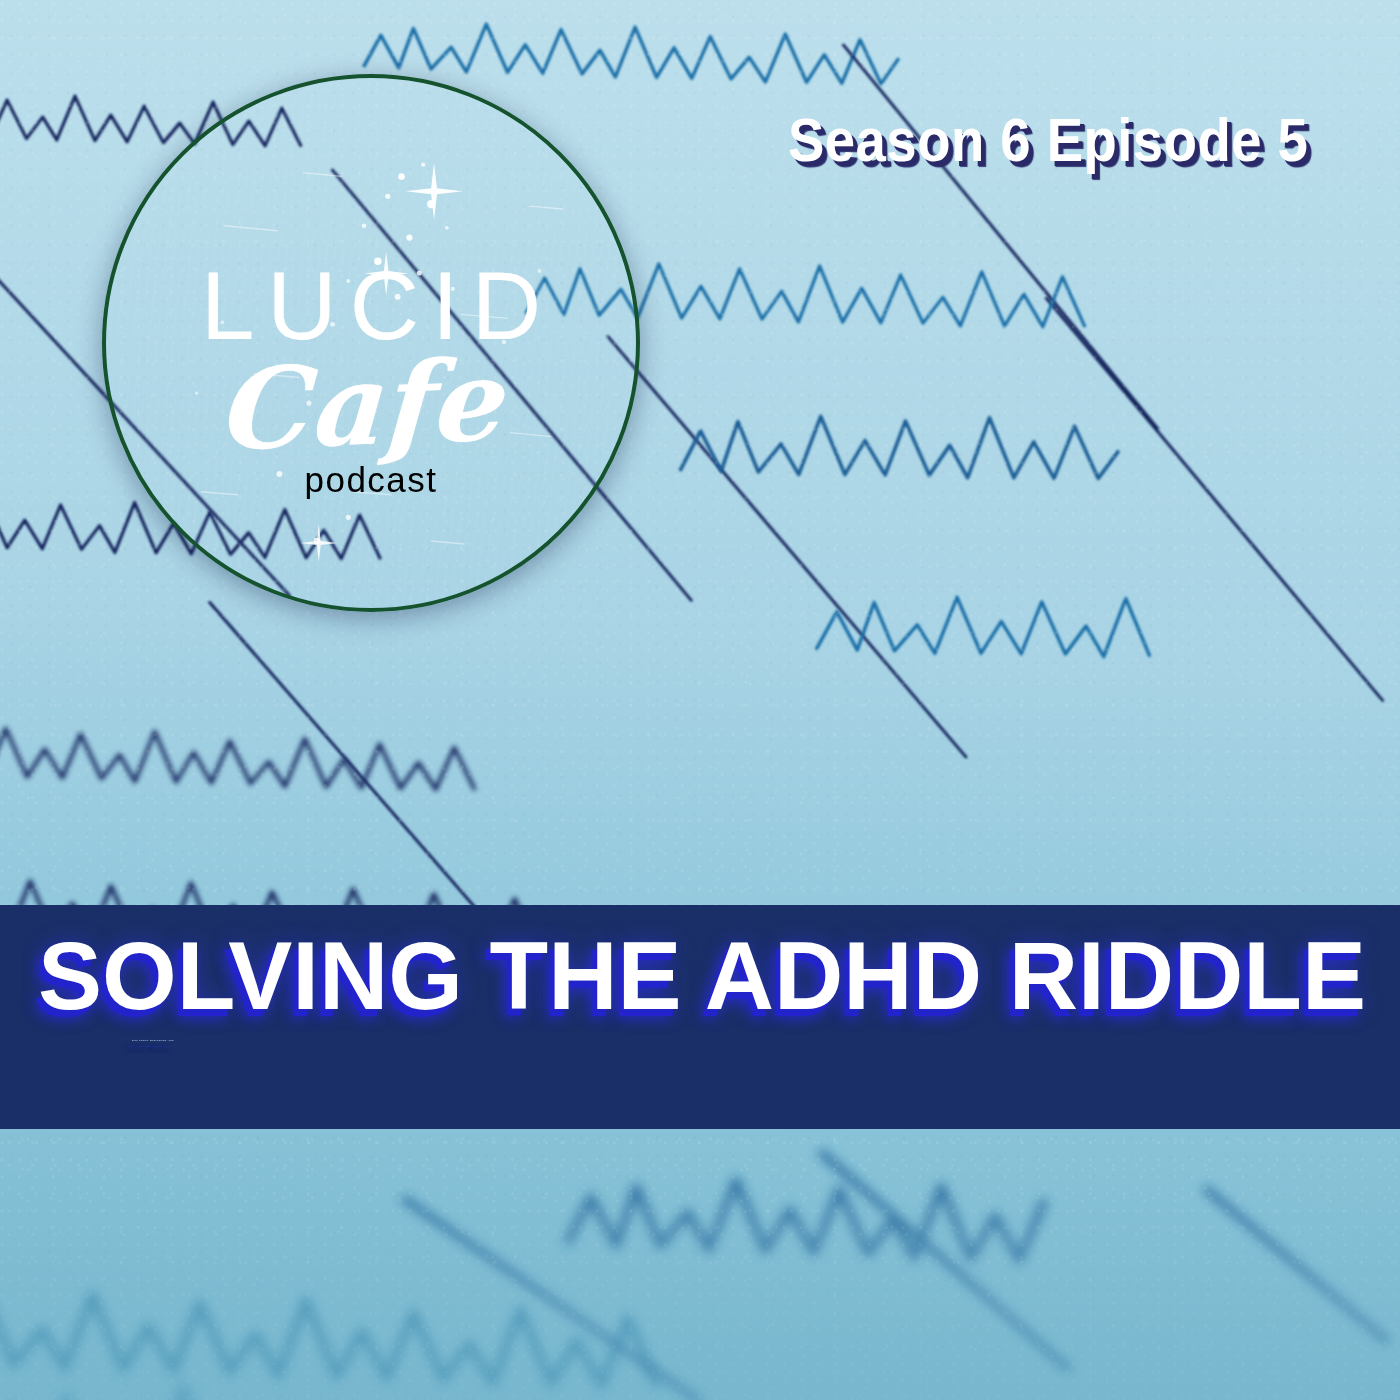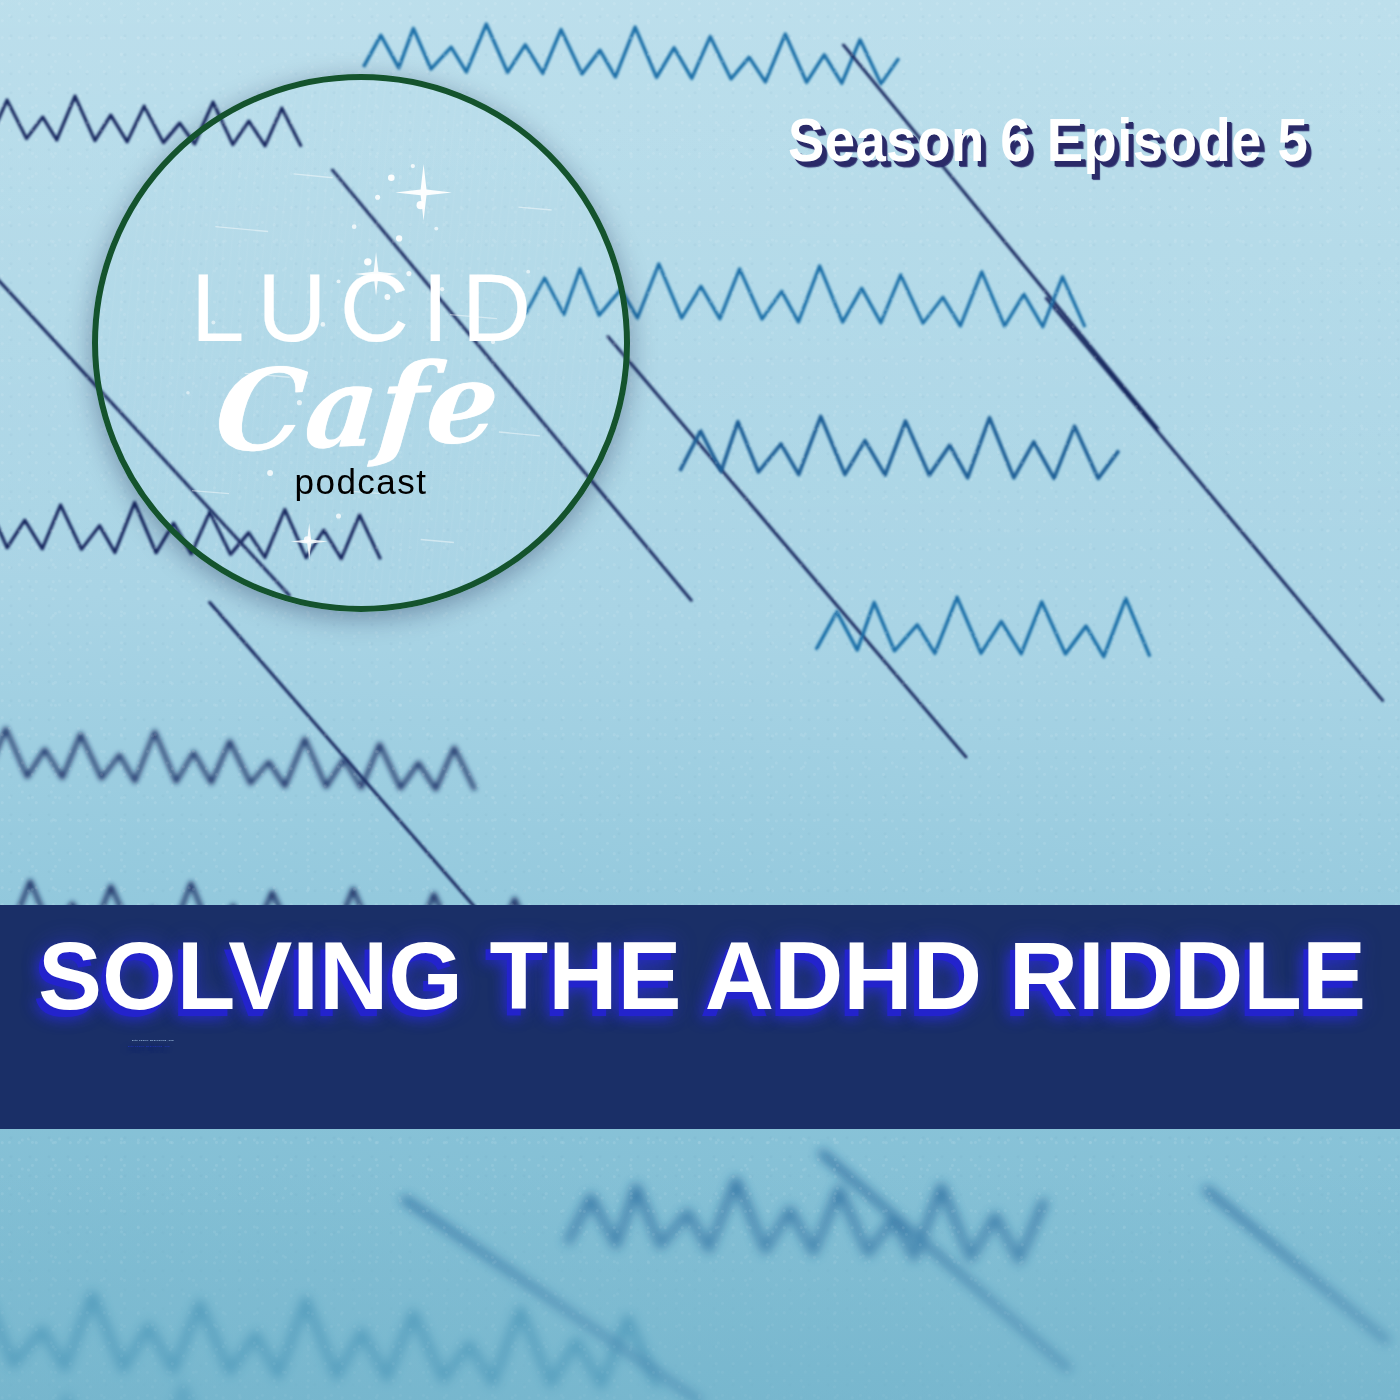--- a/index.html
+++ b/index.html
@@ -45,26 +45,26 @@
   #bg-blur-bottom {
     position: absolute;
     left: 0; right: 0; bottom: 0; height: 230px;
     background: linear-gradient(180deg, rgba(122,184,207,0) 0%, rgba(122,184,207,.45) 60%, rgba(116,180,204,.55) 100%);
     pointer-events: none;
   }
 
   
   #logo-badge {
     position: absolute;
-    left: 92px;
+    left: 102px;
     top: 74px;
     width: 538px;
     height: 538px;
     border-radius: 50%;
-    border: 6px solid #14532d;
+    border: 4px solid #14532d;
     box-sizing: border-box;
     background:
       radial-gradient(ellipse at 62% 28%, #2b2f86 0%, #232островle 0%, #212583 30%, #1b1f6d 62%, #171a5e 100%);
     box-shadow: 0 6px 26px rgba(10,16,60,.35);
     overflow: hidden;
   }
   #logo-badge .starfield {
     position: absolute;
     inset: 0;
     border-radius: 50%;

